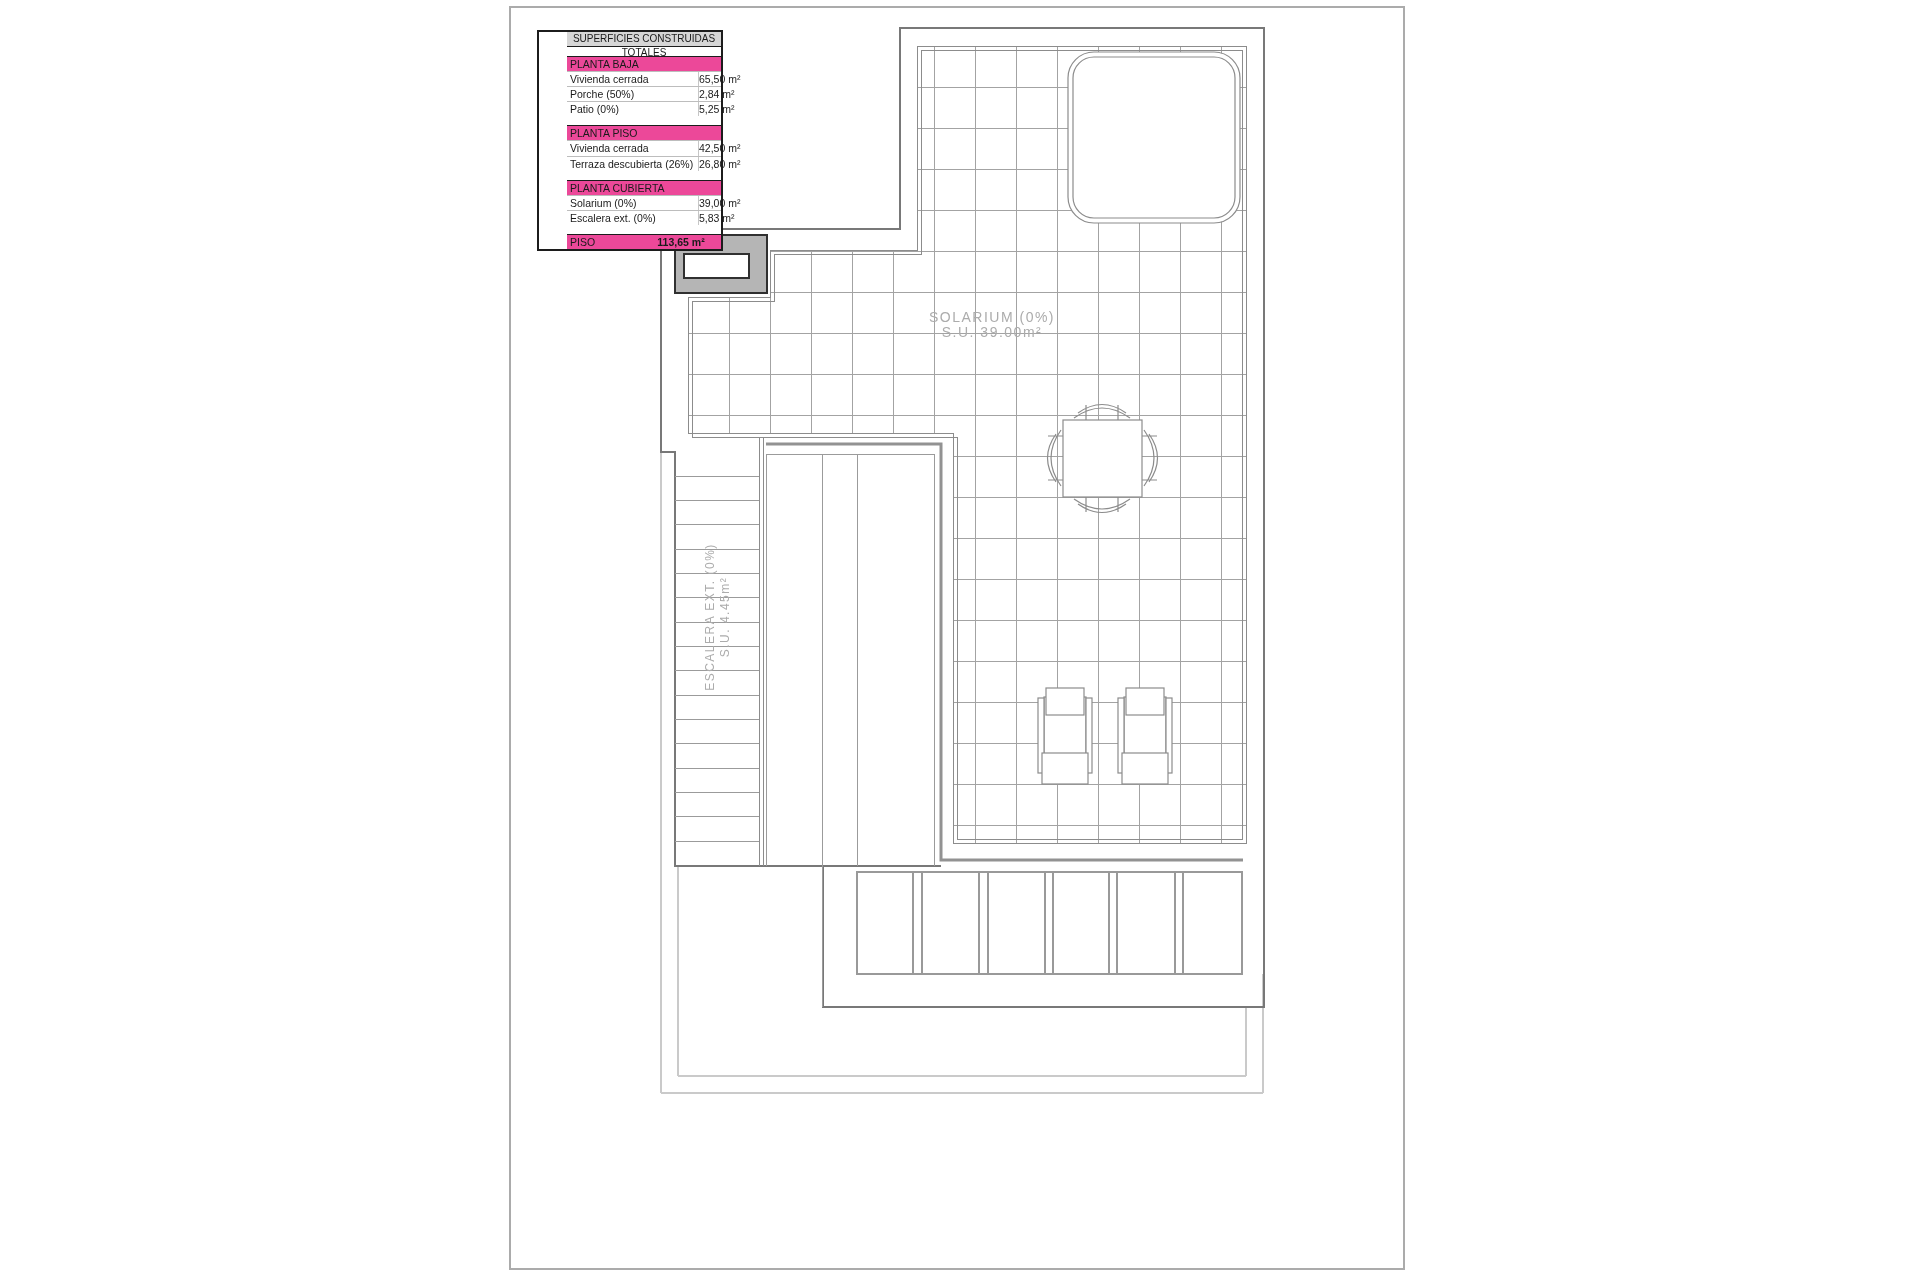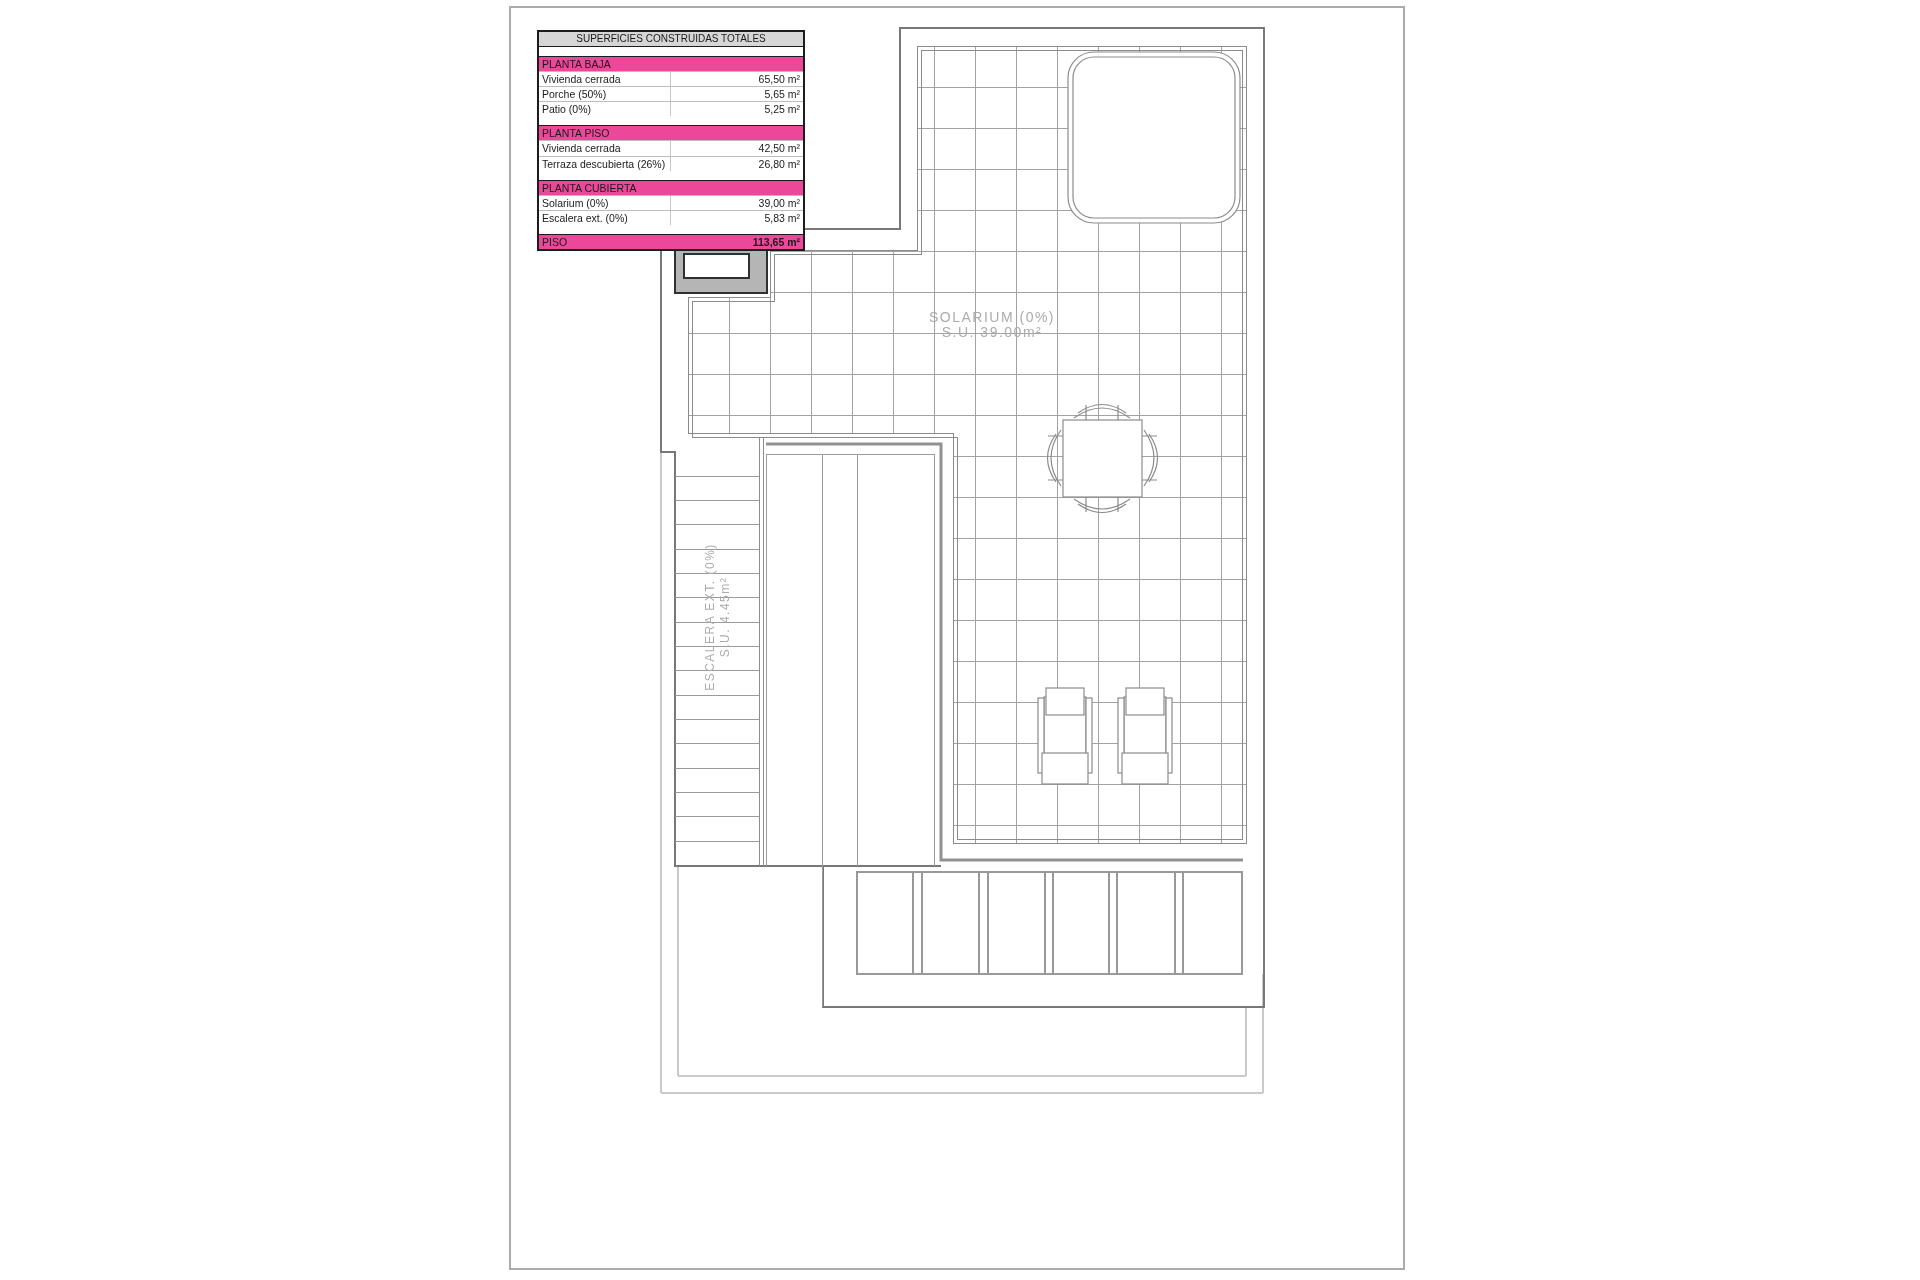--- a/index.html
+++ b/index.html
@@ -1,31 +1,31 @@
 <!DOCTYPE html>
 <html><head>
 <meta charset="utf-8">
 <style>
   html,body{margin:0;padding:0;background:#ffffff;}
   #canvas{position:relative;width:1920px;height:1280px;background:#ffffff;overflow:hidden;
           font-family:"Liberation Sans", sans-serif;}
   #plan-svg{position:absolute;left:0;top:0;}
 
   
-  .areas-table{position:absolute;left:537px;top:30px;width:268px;background:#ffffff;
-               border:2px solid #1c1c1c;color:#1a1a1a;font-size:10.5px;box-sizing:border-box;}
+  .areas-table{position:absolute;left:537px;top:30px;width:186px;background:#ffffff;
+               border:2px solid #1c1c1c;color:#1a1a1a;font-size:10.5px;box-sizing:border-box;padding-left:28px;}
   .t-header{height:14px;line-height:14px;background:#d6d6d6;text-align:center;
             border-bottom:1.5px solid #1c1c1c;font-size:10px;}
   .t-row{display:flex;height:14.1px;line-height:14.1px;border-top:1px solid #bdbdbd;}
   .t-row:first-of-type{border-top:none;}
   .t-row.section,.t-row.total{background:#ec4899;border-top:1.5px solid #1c1c1c;margin-top:9px;}
   .t-row.section{border-bottom:1.5px solid #1c1c1c;margin-bottom:-1px;}
   .t-label{flex:0 0 128px;padding-left:3px;white-space:nowrap;overflow:hidden;}
   .t-row.section .t-label,.t-row.total .t-label{flex:1;}
-  .t-value{flex:1;text-align:right;padding-right:3px;border-left:1px solid #c6c6c6;white-space:nowrap;}
+  .t-value{flex:1;text-align:center;padding-right:3px;border-left:1px solid #c6c6c6;white-space:nowrap;}
   .t-row.total .t-value{border-left:none;font-weight:bold;}
 
   
   .plan-label{fill:#acacac;font-family:"Liberation Sans",sans-serif;letter-spacing:1.5px;}
 </style>
 </head>
 <body>
 
 <div id="canvas">
 
@@ -119,21 +119,21 @@
 
     <div class="t-row section">
       <div class="t-label">PLANTA BAJA</div>
     </div>
     <div class="t-row">
       <div class="t-label">Vivienda cerrada</div>
       <div class="t-value">65,50 m²</div>
     </div>
     <div class="t-row">
       <div class="t-label">Porche (50%)</div>
-      <div class="t-value">5,65 m²</div>
+      <div class="t-value">2,84 m²</div>
     </div>
     <div class="t-row">
       <div class="t-label">Patio (0%)</div>
       <div class="t-value">5,25 m²</div>
     </div>
     <div class="t-row section">
       <div class="t-label">PLANTA PISO</div>
     </div>
     <div class="t-row">
       <div class="t-label">Vivienda cerrada</div>

